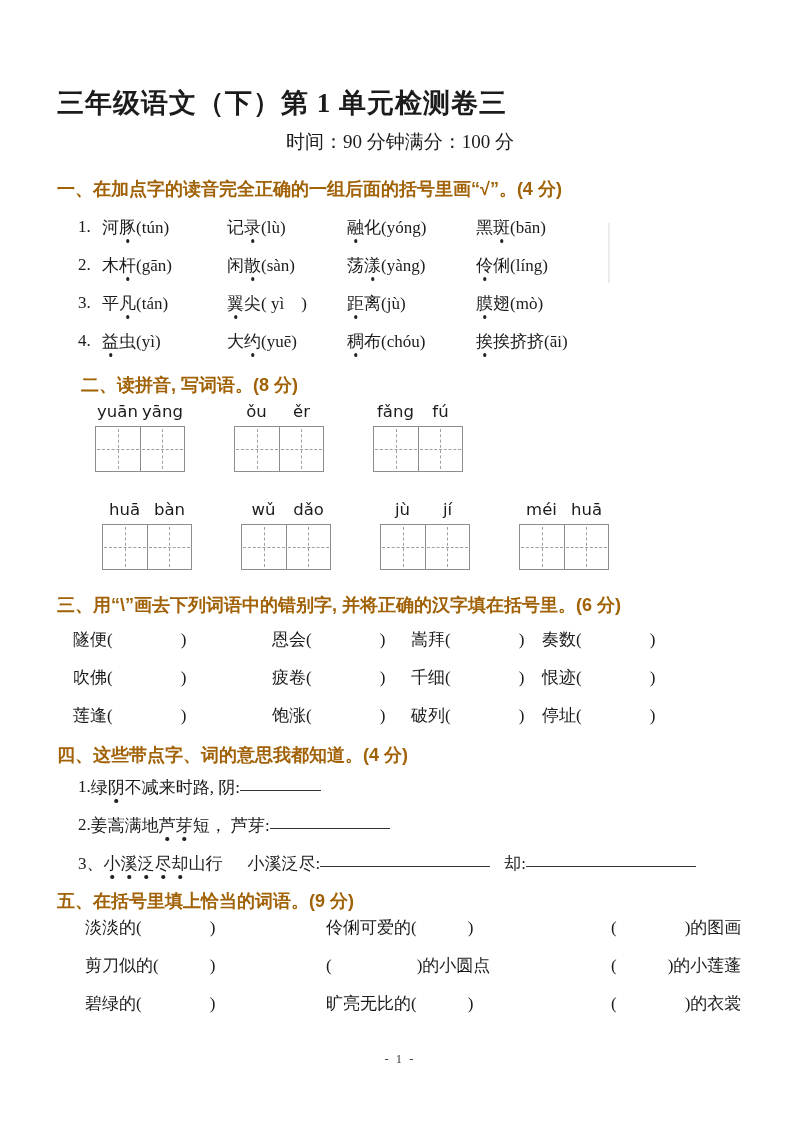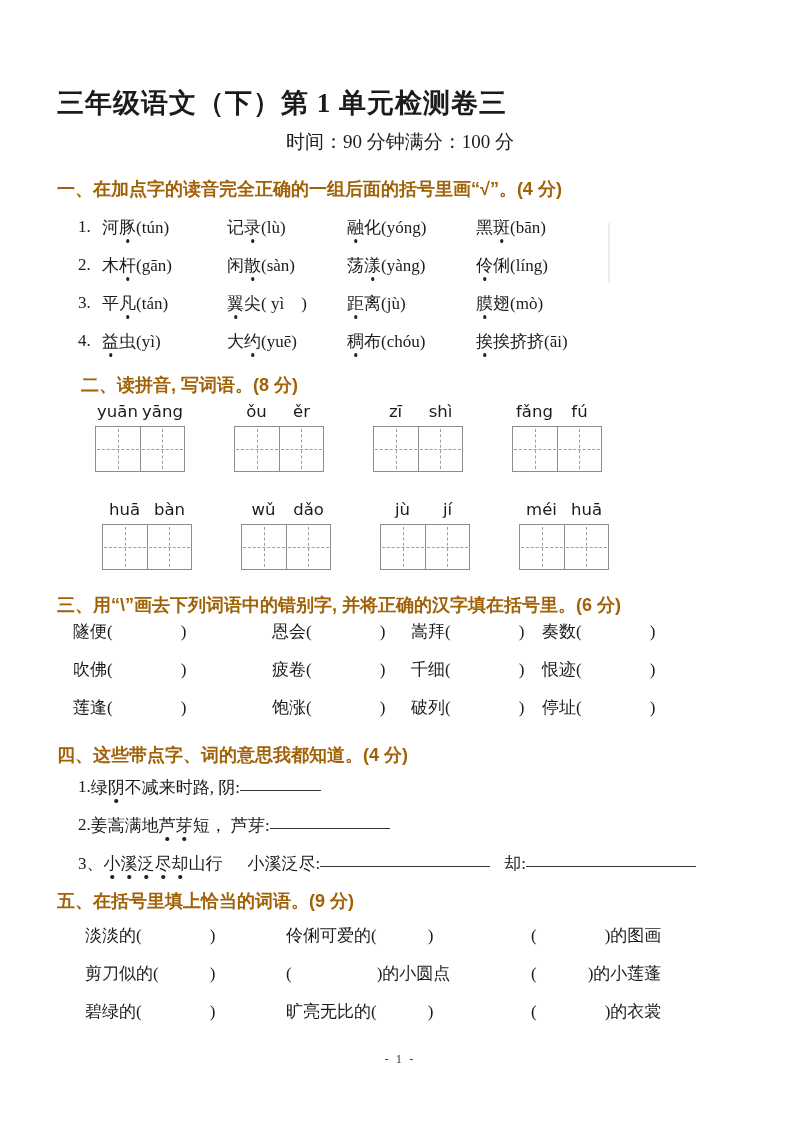--- a/index.html
+++ b/index.html
@@ -56,41 +56,41 @@
               background:#fff; }
   .tc { flex:1; position:relative; }
   .tc + .tc { border-left:1px solid #8d8d8d; }
   .tc::before { content:""; position:absolute; left:50%; top:2px; bottom:2px;
                 border-left:1px dashed #9f9f9f; }
   .tc::after  { content:""; position:absolute; top:50%; left:1px; right:1px;
                 border-top:1px dashed #9f9f9f; }
 
   
   .q3-rows { margin-top:4px; }
-  .q3-row { height:38px; display:flex; align-items:flex-start; padding-left:16px;
+  .q3-row { height:38px; display:flex; align-items:center; padding-left:16px;
             font-size:17px; }
   .q3c { display:inline-block; white-space:pre; }
   .q3c.c1 { width:163px; }
   .q3c.c2 { width:139px;margin-left:36px; }
   .q3c.c3 { width:131px; }
 
   
   .q4-lines { margin-top:2px; }
   .q4-line { height:38px; display:flex; align-items:center; padding-left:21px;
              font-size:17px; }
   .q4-num { display:inline-block; }
   .bl { display:inline-block; height:3px; border-bottom:1.3px solid #333;
         margin-bottom:-4px; }
   .w80 { width:81px; } .w120 { width:120px; } .w170 { width:170px; }
   .g25 { margin-left:25px; } .g14 { margin-left:14px; }
 
   
   .q5-rows { margin-top:4px; }
-  .q5-row { height:38px; display:flex; align-items:center; padding-left:28px;
-            font-size:17px; }
+  .q5-row { height:38px; display:flex; padding-left:28px;
+            font-size:17px;gap:40px; }
   .q5c { display:inline-block; white-space:pre; }
   .q5c.c1 { width:201px; }
   .q5c.c2 { width:245px; }
 
   .footer { margin-top:22px; text-align:center; font-size:12.5px;
             letter-spacing:2px; color:#3a3a3a; }
 </style>
 </head>
 <body>
 
@@ -147,30 +147,20 @@
       </div>
       <div class="tian-box">
         <div class="tc"></div>
         <div class="tc"></div>
       </div>
     </div>
     <div class="pin-group">
       <div class="pin-label">
         <span>ǒu</span>
         <span>ěr</span>
-      </div>
-      <div class="tian-box">
-        <div class="tc"></div>
-        <div class="tc"></div>
-      </div>
-    </div>
-    <div class="pin-group">
-      <div class="pin-label">
-        <span>zī</span>
-        <span>shì</span>
       </div>
       <div class="tian-box">
         <div class="tc"></div>
         <div class="tc"></div>
       </div>
     </div>
     <div class="pin-group">
       <div class="pin-label">
         <span>fǎng</span>
         <span>fú</span>

